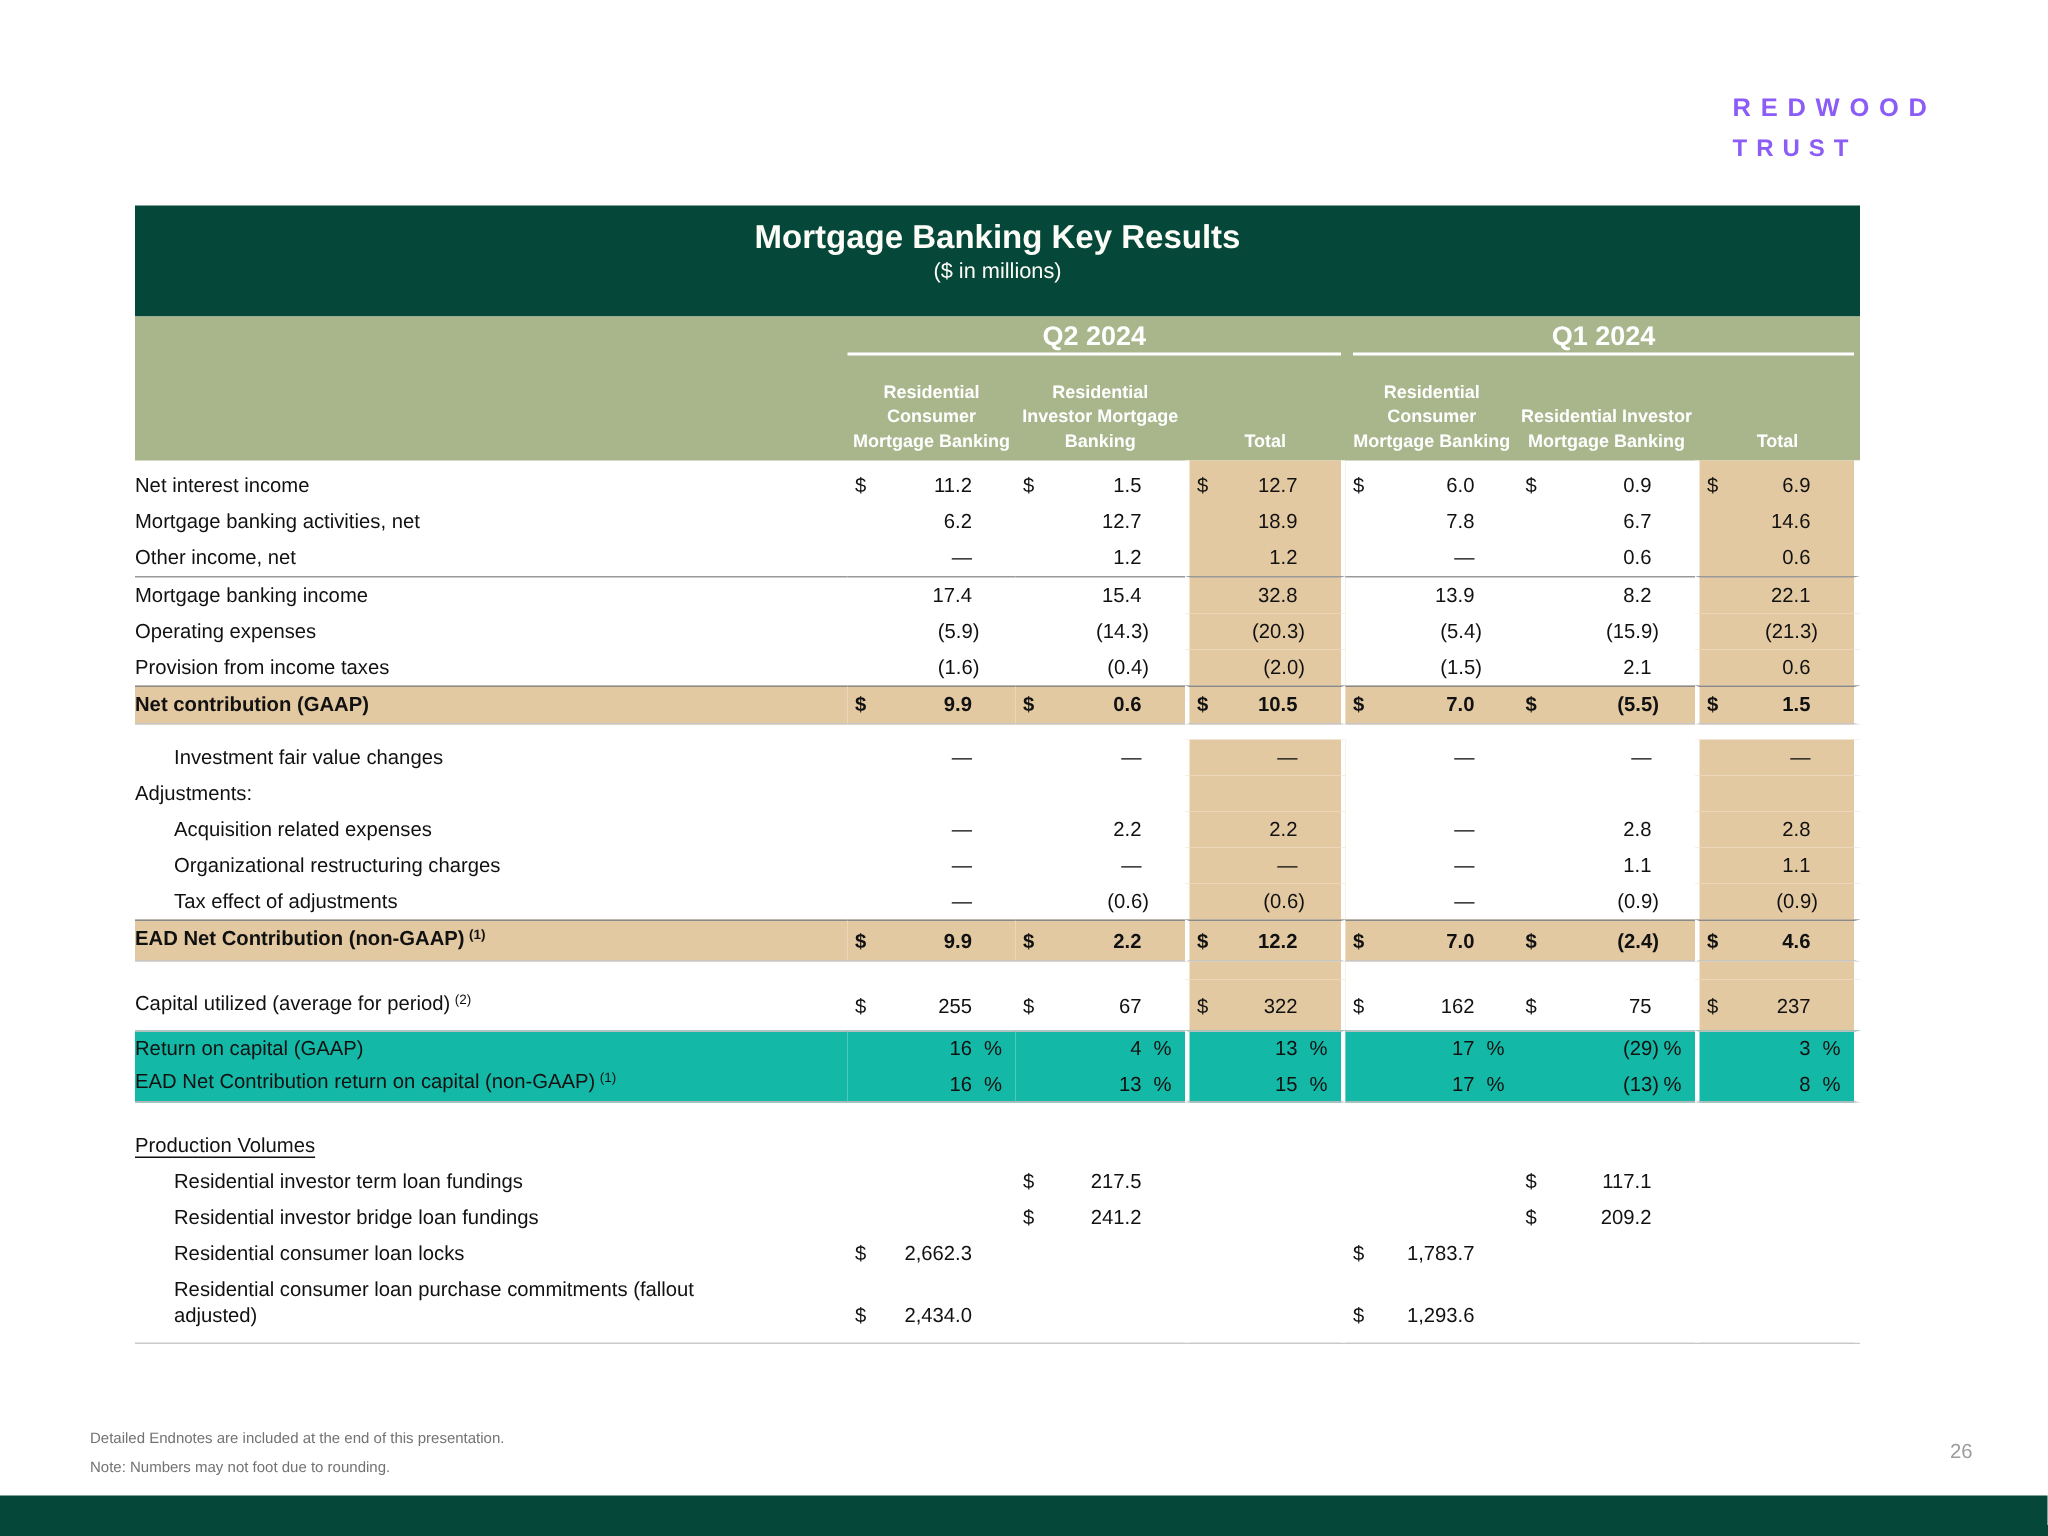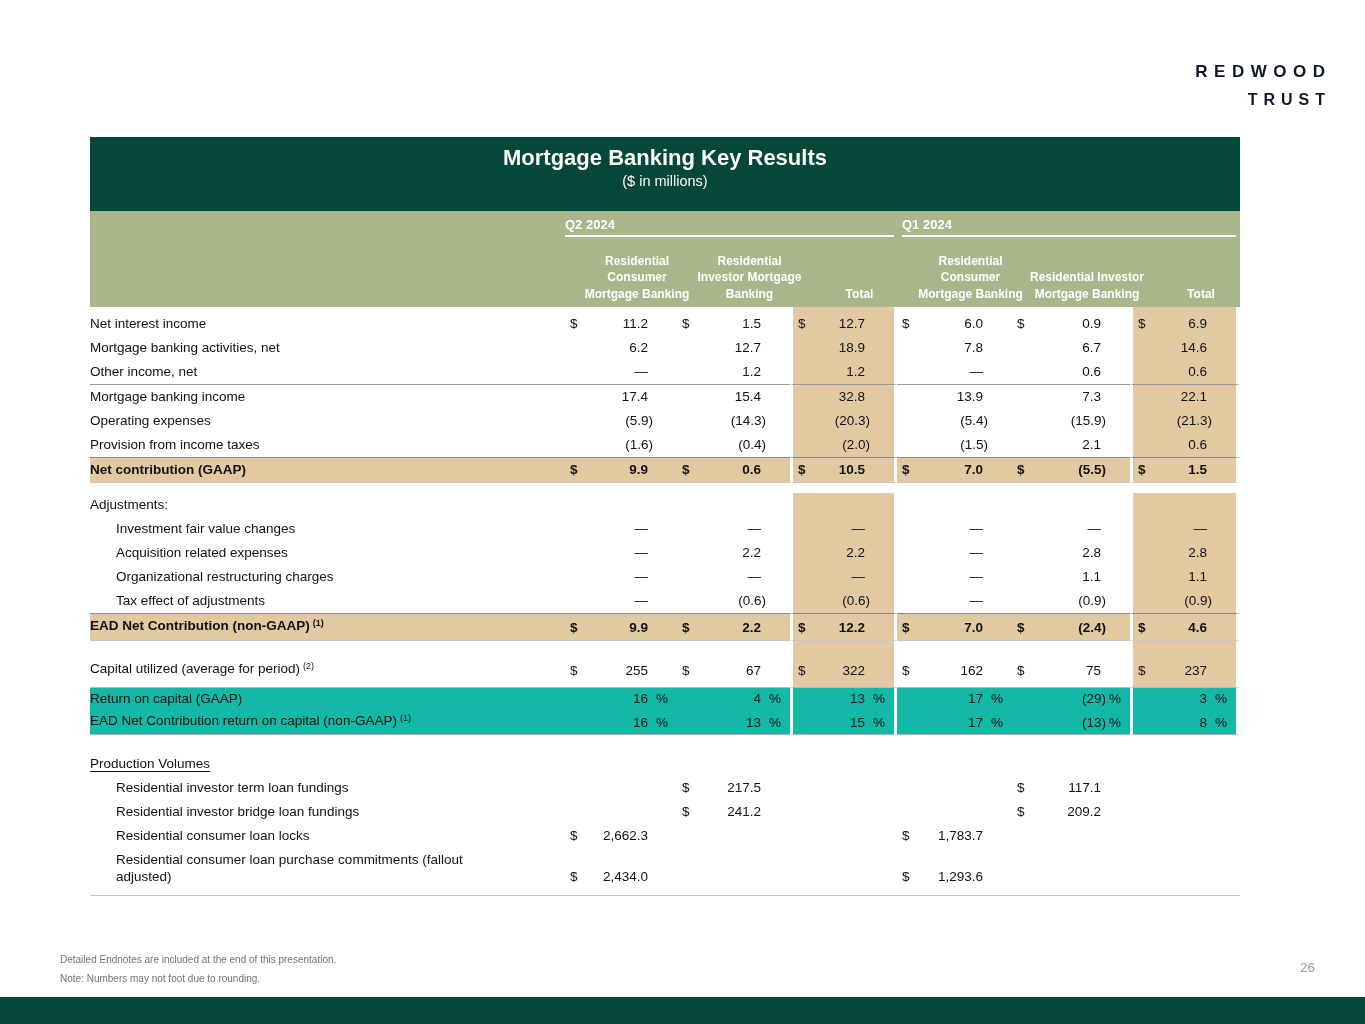--- a/index.html
+++ b/index.html
@@ -1,41 +1,41 @@
 <!DOCTYPE html>
 <html><head>
 <meta charset="utf-8">
 <style>
   html,body{margin:0;padding:0;background:#fff;}
   body{width:1365px;height:1024px;overflow:hidden;
        font-family:"Liberation Sans","DejaVu Sans",sans-serif;color:#1a1a1a;}
   .slide{position:relative;width:1365px;height:1024px;background:#fff;}
 
   
-  .logo{position:absolute;top:62px;right:40px;width:160px;text-align:right;
-        color:#0f172a;font-weight:bold;}
+  .logo{position:absolute;top:62px;right:50px;width:160px;text-align:left;
+        color:#8b5cf6;font-weight:bold;}
   .logo .l1{font-size:17px;letter-spacing:6.5px;margin-right:-6.5px;}
   .logo .l2{font-size:16px;letter-spacing:6px;margin-right:-6px;margin-top:9px;}
 
   
   .tablewrap{position:absolute;left:90px;top:137px;width:1150px;
              border-bottom:1px solid #c9c9c9;}
 
   .banner{height:74px;background:#054739;text-align:center;color:#fdfdf8;}
   .banner .t{padding-top:8px;font-size:22px;font-weight:bold;}
   .banner .st{font-size:14.5px;font-weight:normal;margin-top:2px;}
 
   .colhead{background:#a9b68c;height:96px;box-sizing:border-box;padding-top:4px;}
   .q-row{display:grid;grid-template-columns:475px 332px 343px;height:22px;}
-  .q-group{color:#fff;font-weight:bold;font-size:13px;text-align:left;
+  .q-group{color:#fff;font-weight:bold;font-size:18px;text-align:center;
            line-height:19px;border-bottom:2px solid #fff;box-sizing:border-box;}
   .q-group.q2{margin-right:3px;}
   .q-group.q1{margin-left:5px;margin-right:4px;}
   .h-row{display:grid;grid-template-columns:475px 112px 113px 107px 115px 118px 110px;
-         height:70px;padding-left:16px;}
+         height:70px;}
   .h-cell{display:flex;align-items:flex-end;justify-content:center;text-align:center;
           color:#fff;font-weight:bold;font-size:12px;line-height:16.5px;padding-bottom:5px;}
 
   
   table.kt{width:1150px;border-collapse:separate;border-spacing:0;table-layout:fixed;
            font-size:13.5px;color:#111;}
   table.kt td{box-sizing:border-box;padding:3px 0 4px;vertical-align:bottom;line-height:17px;}
   td.lab{padding-left:15px;}
   tr.ind td.lab{padding-left:26px;}
   .sup{font-size:9px;position:relative;top:-4px;margin-left:3px;}
@@ -287,21 +287,21 @@
             <td class="c4">
               <div class="cellflex">
                 <span class="cur"></span>
                 <span class="val pp">13.9</span>
                 <span class="sfx"></span>
               </div>
             </td>
             <td class="c5">
               <div class="cellflex">
                 <span class="cur"></span>
-                <span class="val pp">7.3</span>
+                <span class="val pp">8.2</span>
                 <span class="sfx"></span>
               </div>
             </td>
             <td class="c6 tot">
               <div class="cellflex">
                 <span class="cur"></span>
                 <span class="val pp">22.1</span>
                 <span class="sfx"></span>
               </div>
             </td>
@@ -443,75 +443,75 @@
           </tr>
           <tr class="t-gap gap-sm">
             <td class="lab"></td>
             <td class="c1"></td>
             <td class="c2"></td>
             <td class="c3 tot"></td>
             <td class="c4"></td>
             <td class="c5"></td>
             <td class="c6 tot"></td>
           </tr>
+          <tr class="t-data totals ind">
+            <td class="lab"><span class="rl">Investment fair value changes</span></td>
+            <td class="c1">
+              <div class="cellflex">
+                <span class="cur"></span>
+                <span class="val pp">—</span>
+                <span class="sfx"></span>
+              </div>
+            </td>
+            <td class="c2">
+              <div class="cellflex">
+                <span class="cur"></span>
+                <span class="val pp">—</span>
+                <span class="sfx"></span>
+              </div>
+            </td>
+            <td class="c3 tot">
+              <div class="cellflex">
+                <span class="cur"></span>
+                <span class="val pp">—</span>
+                <span class="sfx"></span>
+              </div>
+            </td>
+            <td class="c4">
+              <div class="cellflex">
+                <span class="cur"></span>
+                <span class="val pp">—</span>
+                <span class="sfx"></span>
+              </div>
+            </td>
+            <td class="c5">
+              <div class="cellflex">
+                <span class="cur"></span>
+                <span class="val pp">—</span>
+                <span class="sfx"></span>
+              </div>
+            </td>
+            <td class="c6 tot">
+              <div class="cellflex">
+                <span class="cur"></span>
+                <span class="val pp">—</span>
+                <span class="sfx"></span>
+              </div>
+            </td>
+          </tr>
           <tr class="t-data totals">
             <td class="lab"><span class="rl">Adjustments:</span></td>
             <td class="c1"></td>
             <td class="c2"></td>
             <td class="c3 tot"></td>
             <td class="c4"></td>
             <td class="c5"></td>
             <td class="c6 tot"></td>
           </tr>
           <tr class="t-data totals ind">
-            <td class="lab"><span class="rl">Investment fair value changes</span></td>
-            <td class="c1">
-              <div class="cellflex">
-                <span class="cur"></span>
-                <span class="val pp">—</span>
-                <span class="sfx"></span>
-              </div>
-            </td>
-            <td class="c2">
-              <div class="cellflex">
-                <span class="cur"></span>
-                <span class="val pp">—</span>
-                <span class="sfx"></span>
-              </div>
-            </td>
-            <td class="c3 tot">
-              <div class="cellflex">
-                <span class="cur"></span>
-                <span class="val pp">—</span>
-                <span class="sfx"></span>
-              </div>
-            </td>
-            <td class="c4">
-              <div class="cellflex">
-                <span class="cur"></span>
-                <span class="val pp">—</span>
-                <span class="sfx"></span>
-              </div>
-            </td>
-            <td class="c5">
-              <div class="cellflex">
-                <span class="cur"></span>
-                <span class="val pp">—</span>
-                <span class="sfx"></span>
-              </div>
-            </td>
-            <td class="c6 tot">
-              <div class="cellflex">
-                <span class="cur"></span>
-                <span class="val pp">—</span>
-                <span class="sfx"></span>
-              </div>
-            </td>
-          </tr>
-          <tr class="t-data totals ind">
             <td class="lab"><span class="rl">Acquisition related expenses</span></td>
             <td class="c1">
               <div class="cellflex">
                 <span class="cur"></span>
                 <span class="val pp">—</span>
                 <span class="sfx"></span>
               </div>
             </td>
             <td class="c2">
               <div class="cellflex">

